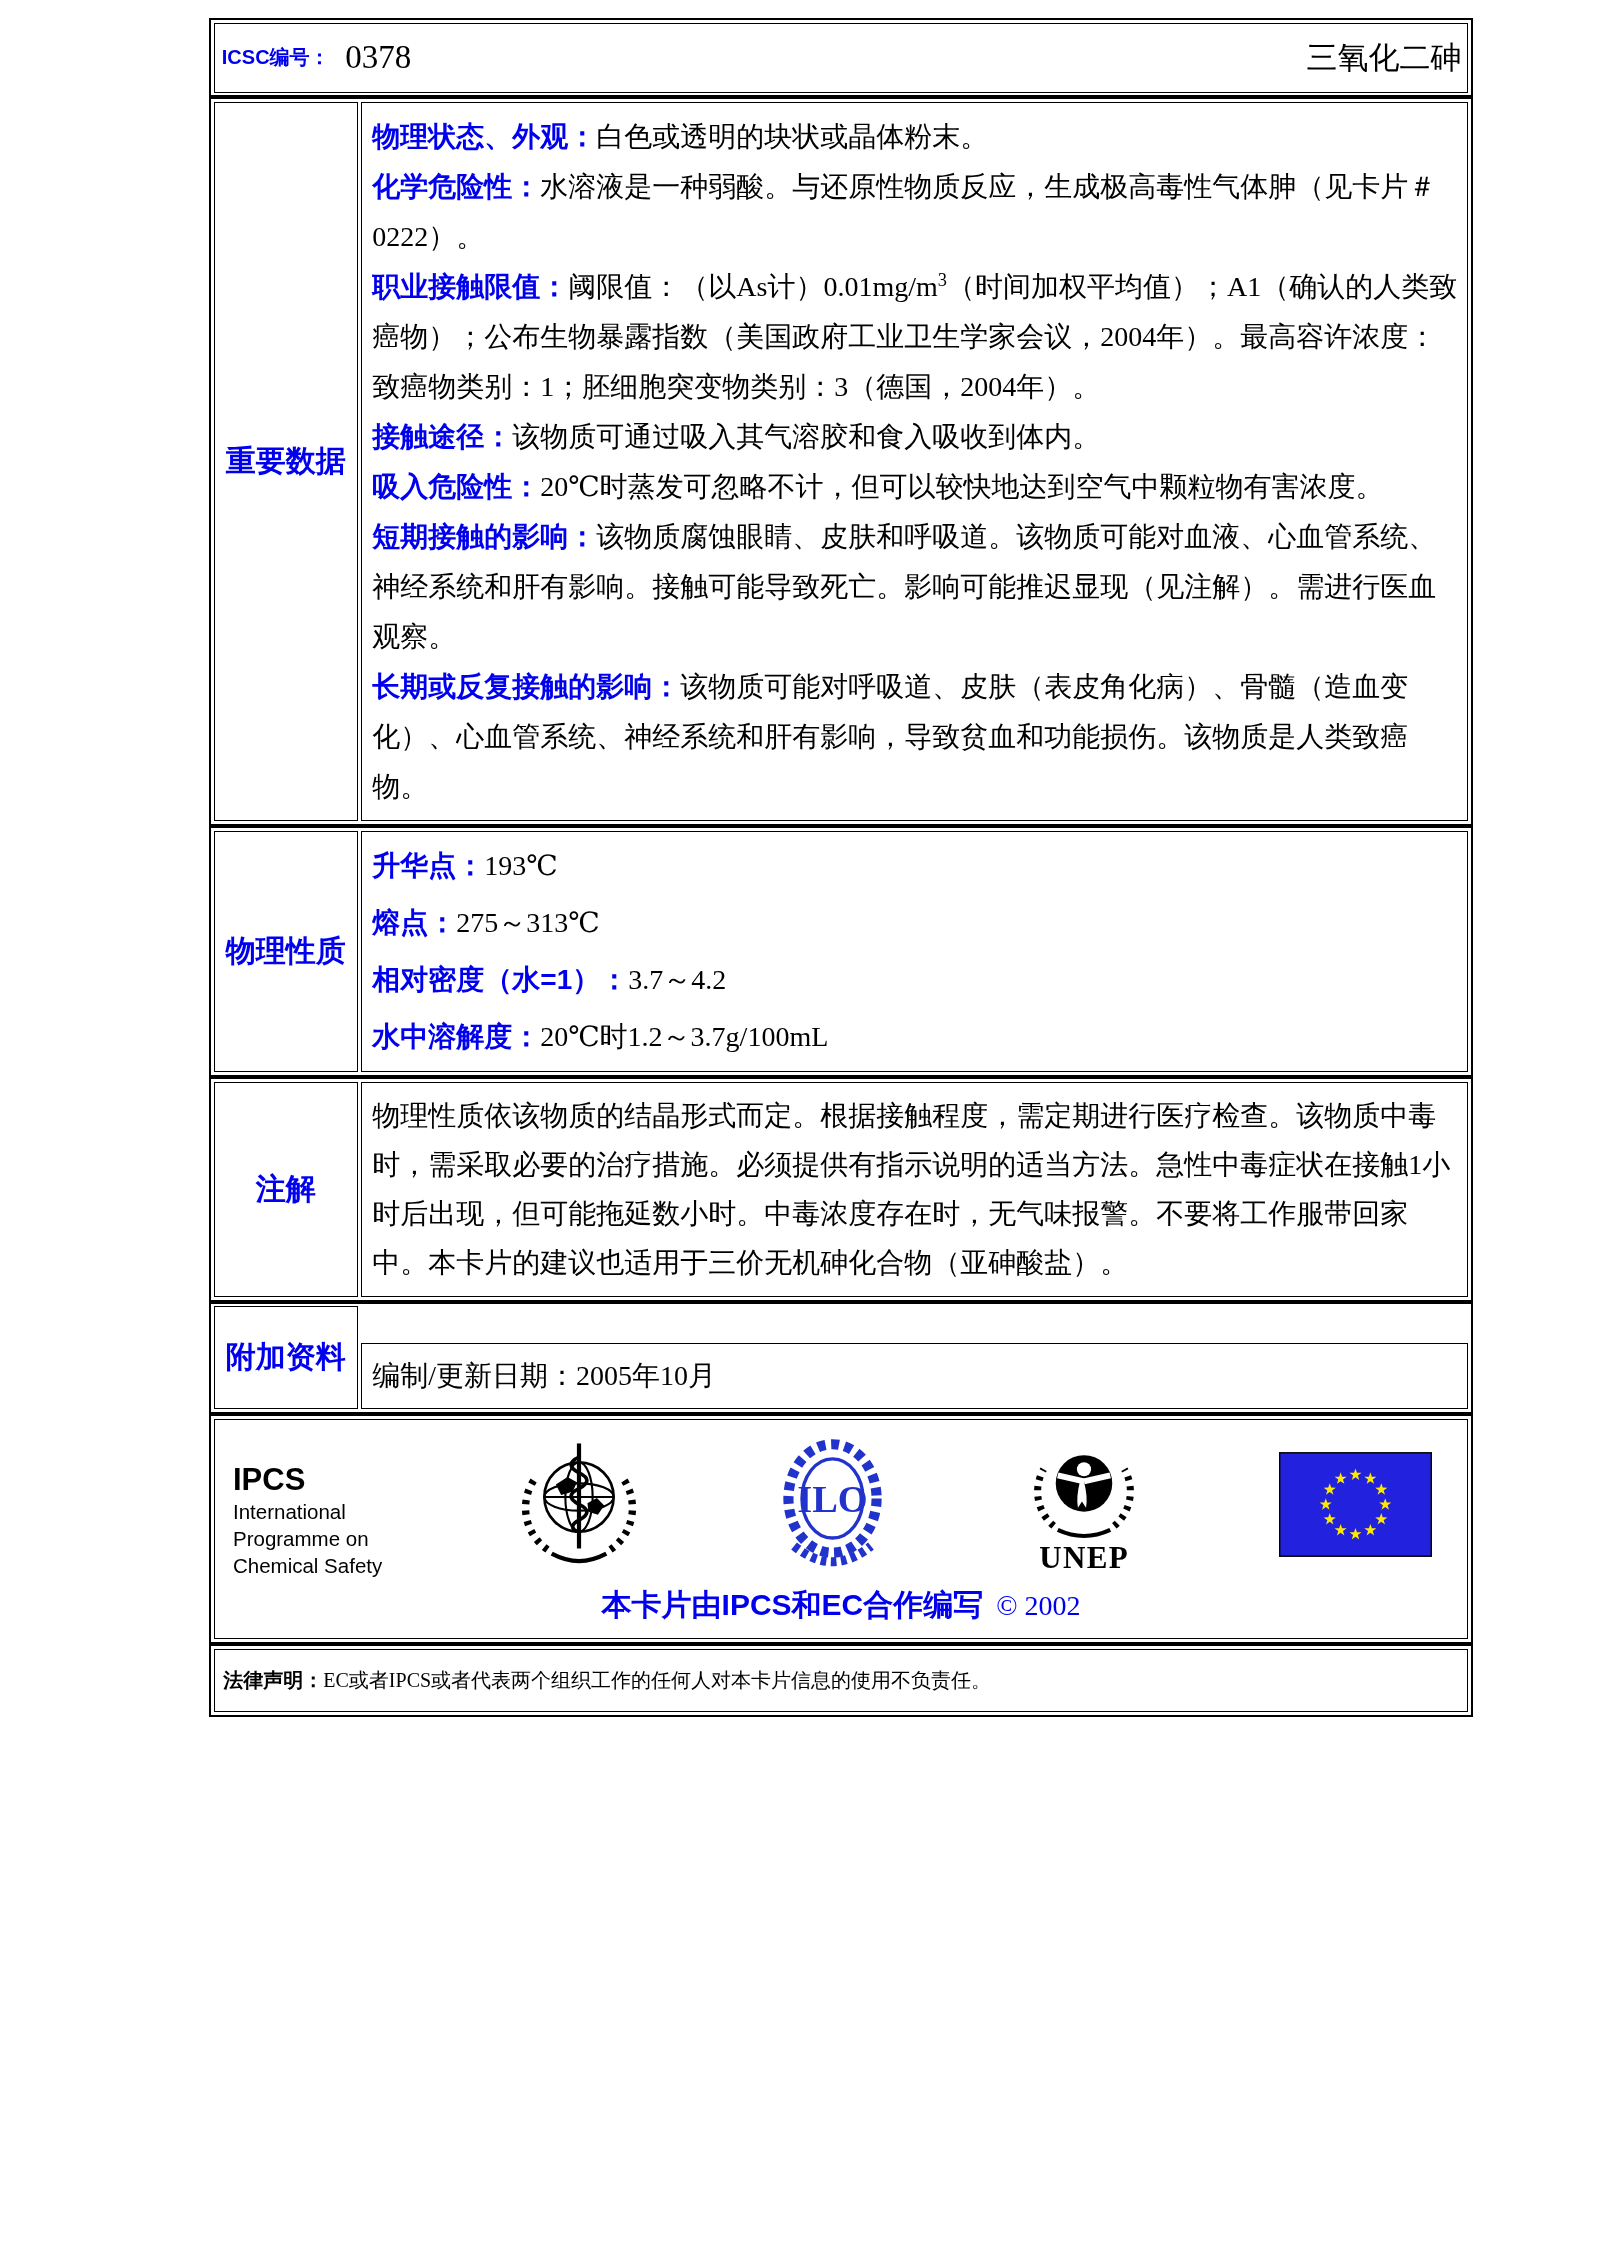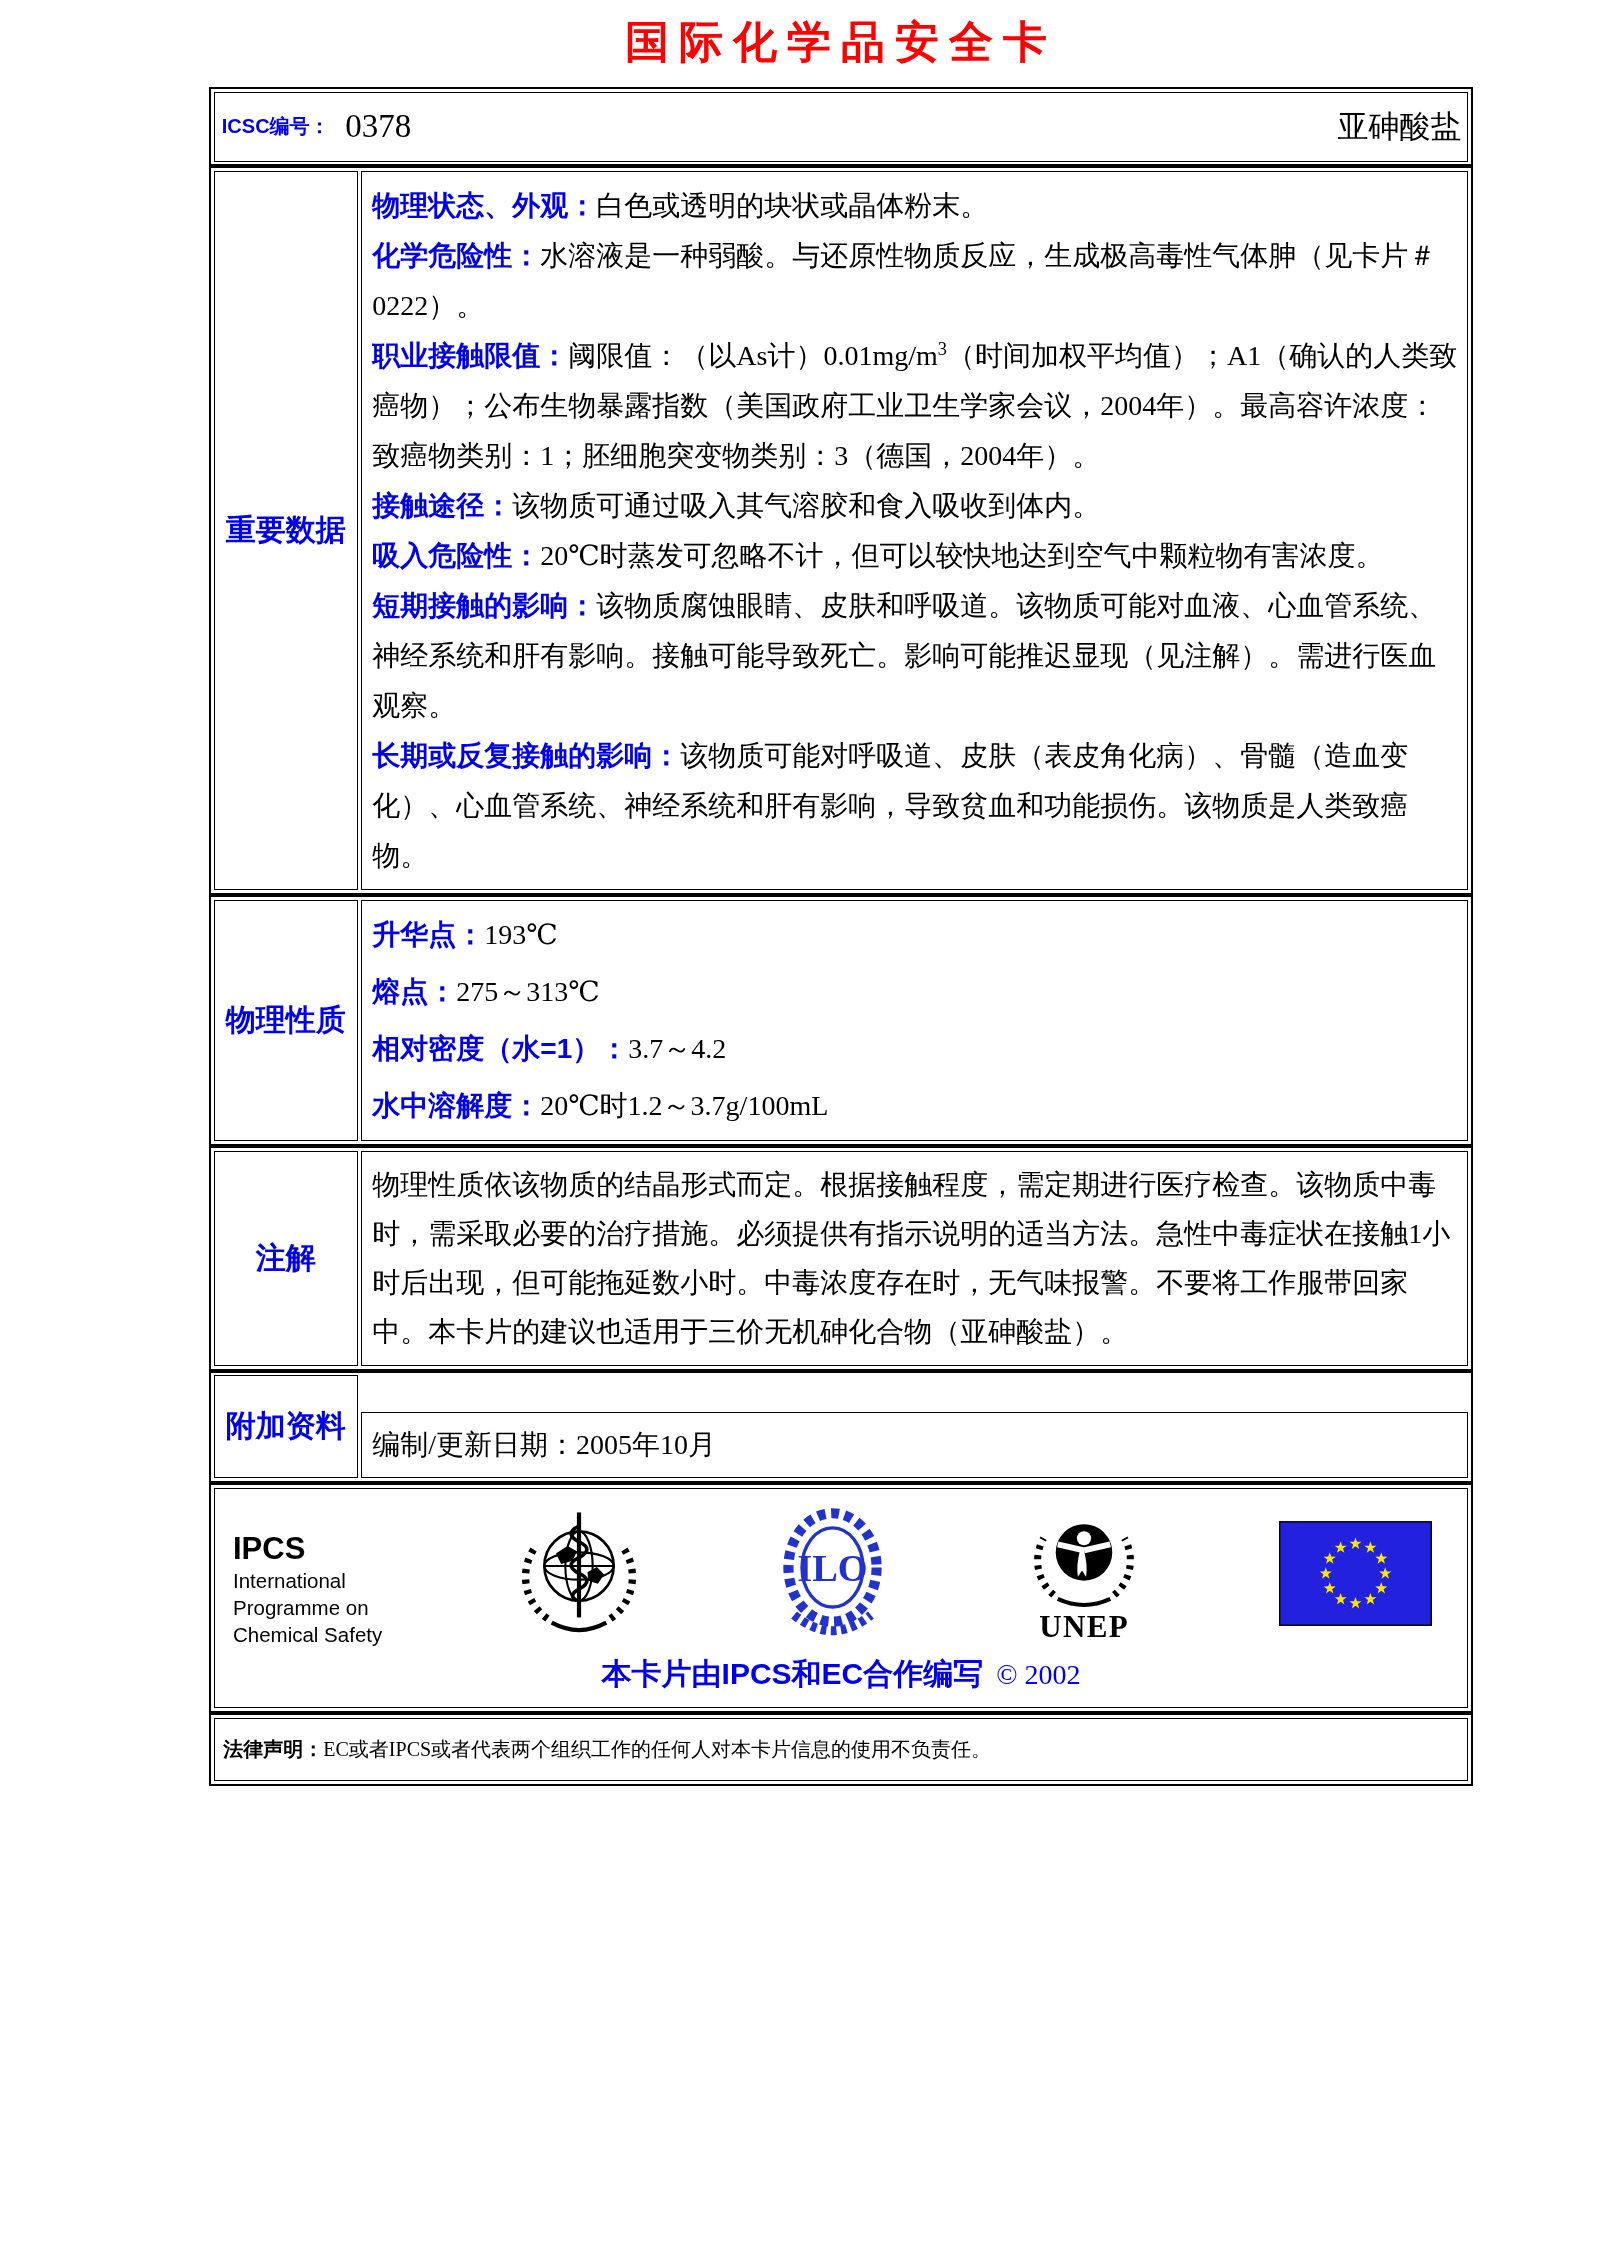--- a/index.html
+++ b/index.html
@@ -58,29 +58,28 @@
 
   
   .legal-cell{flex:1;padding:17px 8.5px;font-size:20px;}
   .legal-lbl{font-weight:bold;font-family:"Liberation Sans","DejaVu Sans",sans-serif;}
 </style>
 </head>
 <body>
 
 <div class="card-wrap">
 
-  <div class="page-title">国际化学品安全卡</div>
 
   <div class="row">
     <div class="cell header-cell">
       <span class="header-left">
         <span class="icsc-label">ICSC编号：</span>
         <span>0378</span>
       </span>
-      <span class="chem-name">亚砷酸盐</span>
+      <span class="chem-name">三氧化二砷</span>
     </div>
   </div>
 
   <div class="row">
     <div class="cell side">重要数据</div>
     <div class="cell main">
       <p><span class="lbl">物理状态、外观：</span><span>白色或透明的块状或晶体粉末。</span></p>
       <p><span class="lbl">化学危险性：</span><span>水溶液是一种弱酸。与还原性物质反应，生成极高毒性气体胂（见卡片＃0222）。</span></p>
       <p><span class="lbl">职业接触限值：</span><span>阈限值：（以As计）0.01mg/m</span><sup class="sup3">3</sup><span>（时间加权平均值）；A1（确认的人类致癌物）；公布生物暴露指数（美国政府工业卫生学家会议，2004年）。最高容许浓度：致癌物类别：1；胚细胞突变物类别：3（德国，2004年）。</span></p>
       <p><span class="lbl">接触途径：</span><span>该物质可通过吸入其气溶胶和食入吸收到体内。</span></p>

